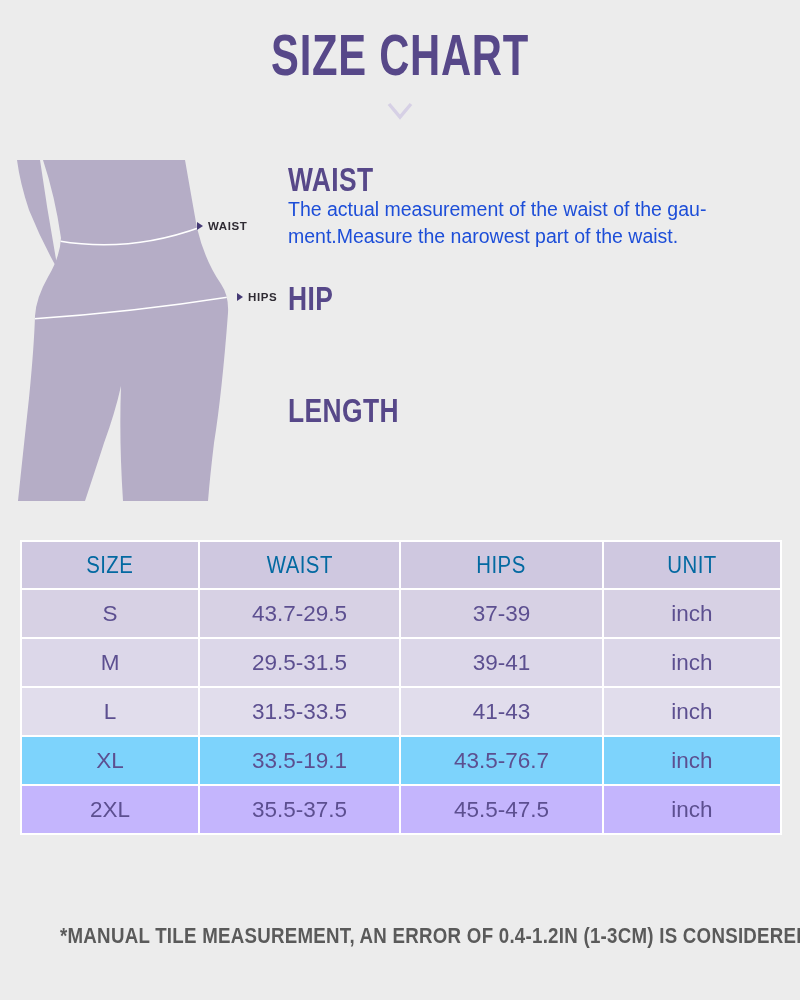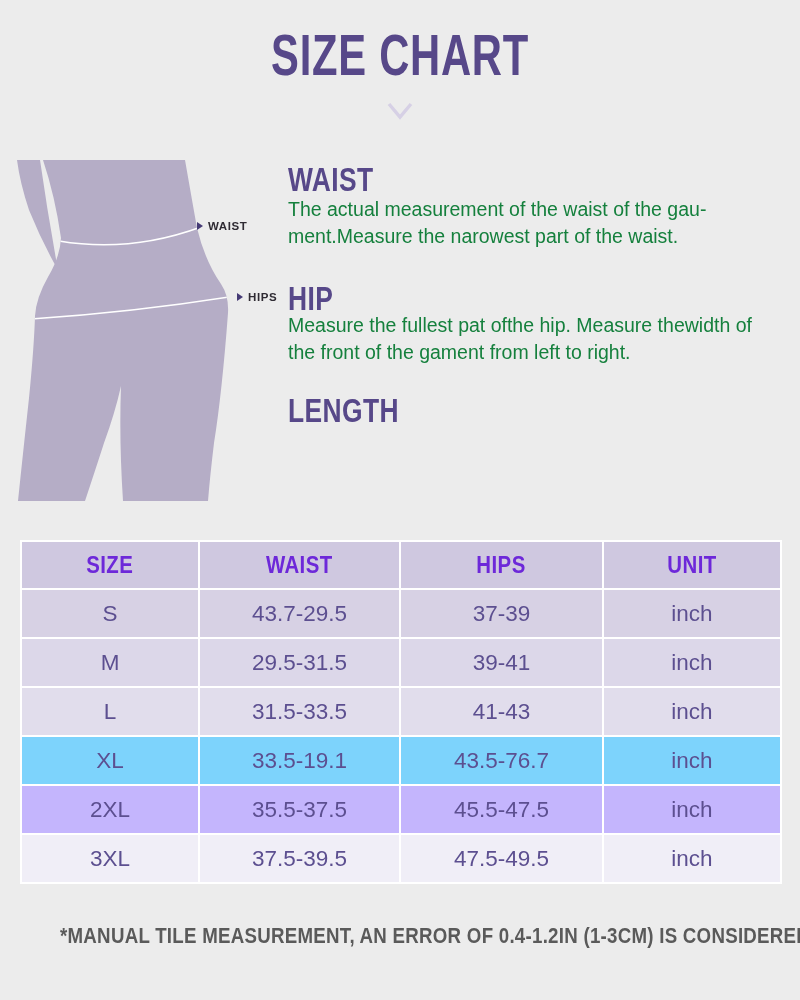--- a/index.html
+++ b/index.html
@@ -38,39 +38,39 @@
   .label-hips{left:237px;top:291px;}
   
   .sec-heading{
     position:absolute;left:288px;
     font-size:33px;line-height:34px;font-weight:700;color:#574889;
     transform:scaleX(0.8);transform-origin:left center;
     white-space:nowrap;letter-spacing:0.5px;
   }
   .sec-body{
     position:absolute;left:288px;width:500px;
-    font-size:19.5px;line-height:26.5px;color:#15803d;
+    font-size:19.5px;line-height:26.5px;color:#1d4ed8;
     white-space:pre-line;
   }
   .h1{top:163px}.b1{top:196px}
   .h2{top:282px}.b2{top:312px}
   .h3{top:394px}.b3{top:425px}
   
   .size-table{
     position:absolute;left:20px;top:540px;width:760px;
     border-collapse:collapse;table-layout:fixed;
   }
   .size-table th,.size-table td{
     border:2px solid #ffffff;
     text-align:center;vertical-align:middle;
     padding:0;
   }
   .size-table th{
-    height:46px;background:#cfc8e0;color:#6d28d9;
-    font-size:24px;font-weight:700;
+    height:46px;background:#cfc8e0;color:#0369a1;
+    font-size:24px;font-weight:400;
   }
   .size-table th span{display:inline-block;transform:scaleX(0.85);letter-spacing:0.5px;white-space:nowrap;}
   .size-table td{
     height:47px;color:#5c4f90;font-size:22.5px;font-weight:400;
   }
   .size-table tr.r0 td{background:#d7d1e4;}
   .size-table tr.r1 td{background:#dcd7e9;}
   .size-table tr.r2 td{background:#e1ddec;}
   .size-table tr.r3 td{background:#7dd3fc;}
   .size-table tr.r4 td{background:#c4b5fd;}
@@ -118,22 +118,20 @@
   <div class="fig-label label-hips">
     <span class="tri"></span>
     <span>HIPS</span>
   </div>
 
   <div class="sec-heading h1">WAIST</div>
   <div class="sec-body b1">The actual measurement of the waist of the gau-
 ment.Measure the narowest part of the waist.</div>
 
   <div class="sec-heading h2">HIP</div>
-  <div class="sec-body b2">Measure the fullest pat ofthe hip. Measure thewidth of
-the front of the gament from left to right.</div>
 
   <div class="sec-heading h3">LENGTH</div>
 
   <table class="size-table">
     <colgroup>
       <col style="width:178px">
         <col style="width:201px">
         <col style="width:203px">
         <col style="width:178px">
     </colgroup>
@@ -169,24 +167,18 @@
         <td>33.5-19.1</td>
         <td>43.5-76.7</td>
         <td>inch</td>
       </tr>
       <tr class="r4">
         <td>2XL</td>
         <td>35.5-37.5</td>
         <td>45.5-47.5</td>
         <td>inch</td>
       </tr>
-      <tr class="r5">
-        <td>3XL</td>
-        <td>37.5-39.5</td>
-        <td>47.5-49.5</td>
-        <td>inch</td>
-      </tr>
     </tbody>
   </table>
 
   <div class="footnote">*MANUAL TILE MEASUREMENT, AN ERROR OF 0.4-1.2IN (1-3CM) IS CONSIDERED NORMAL.</div>
 
 </div>
 
 </body></html>

